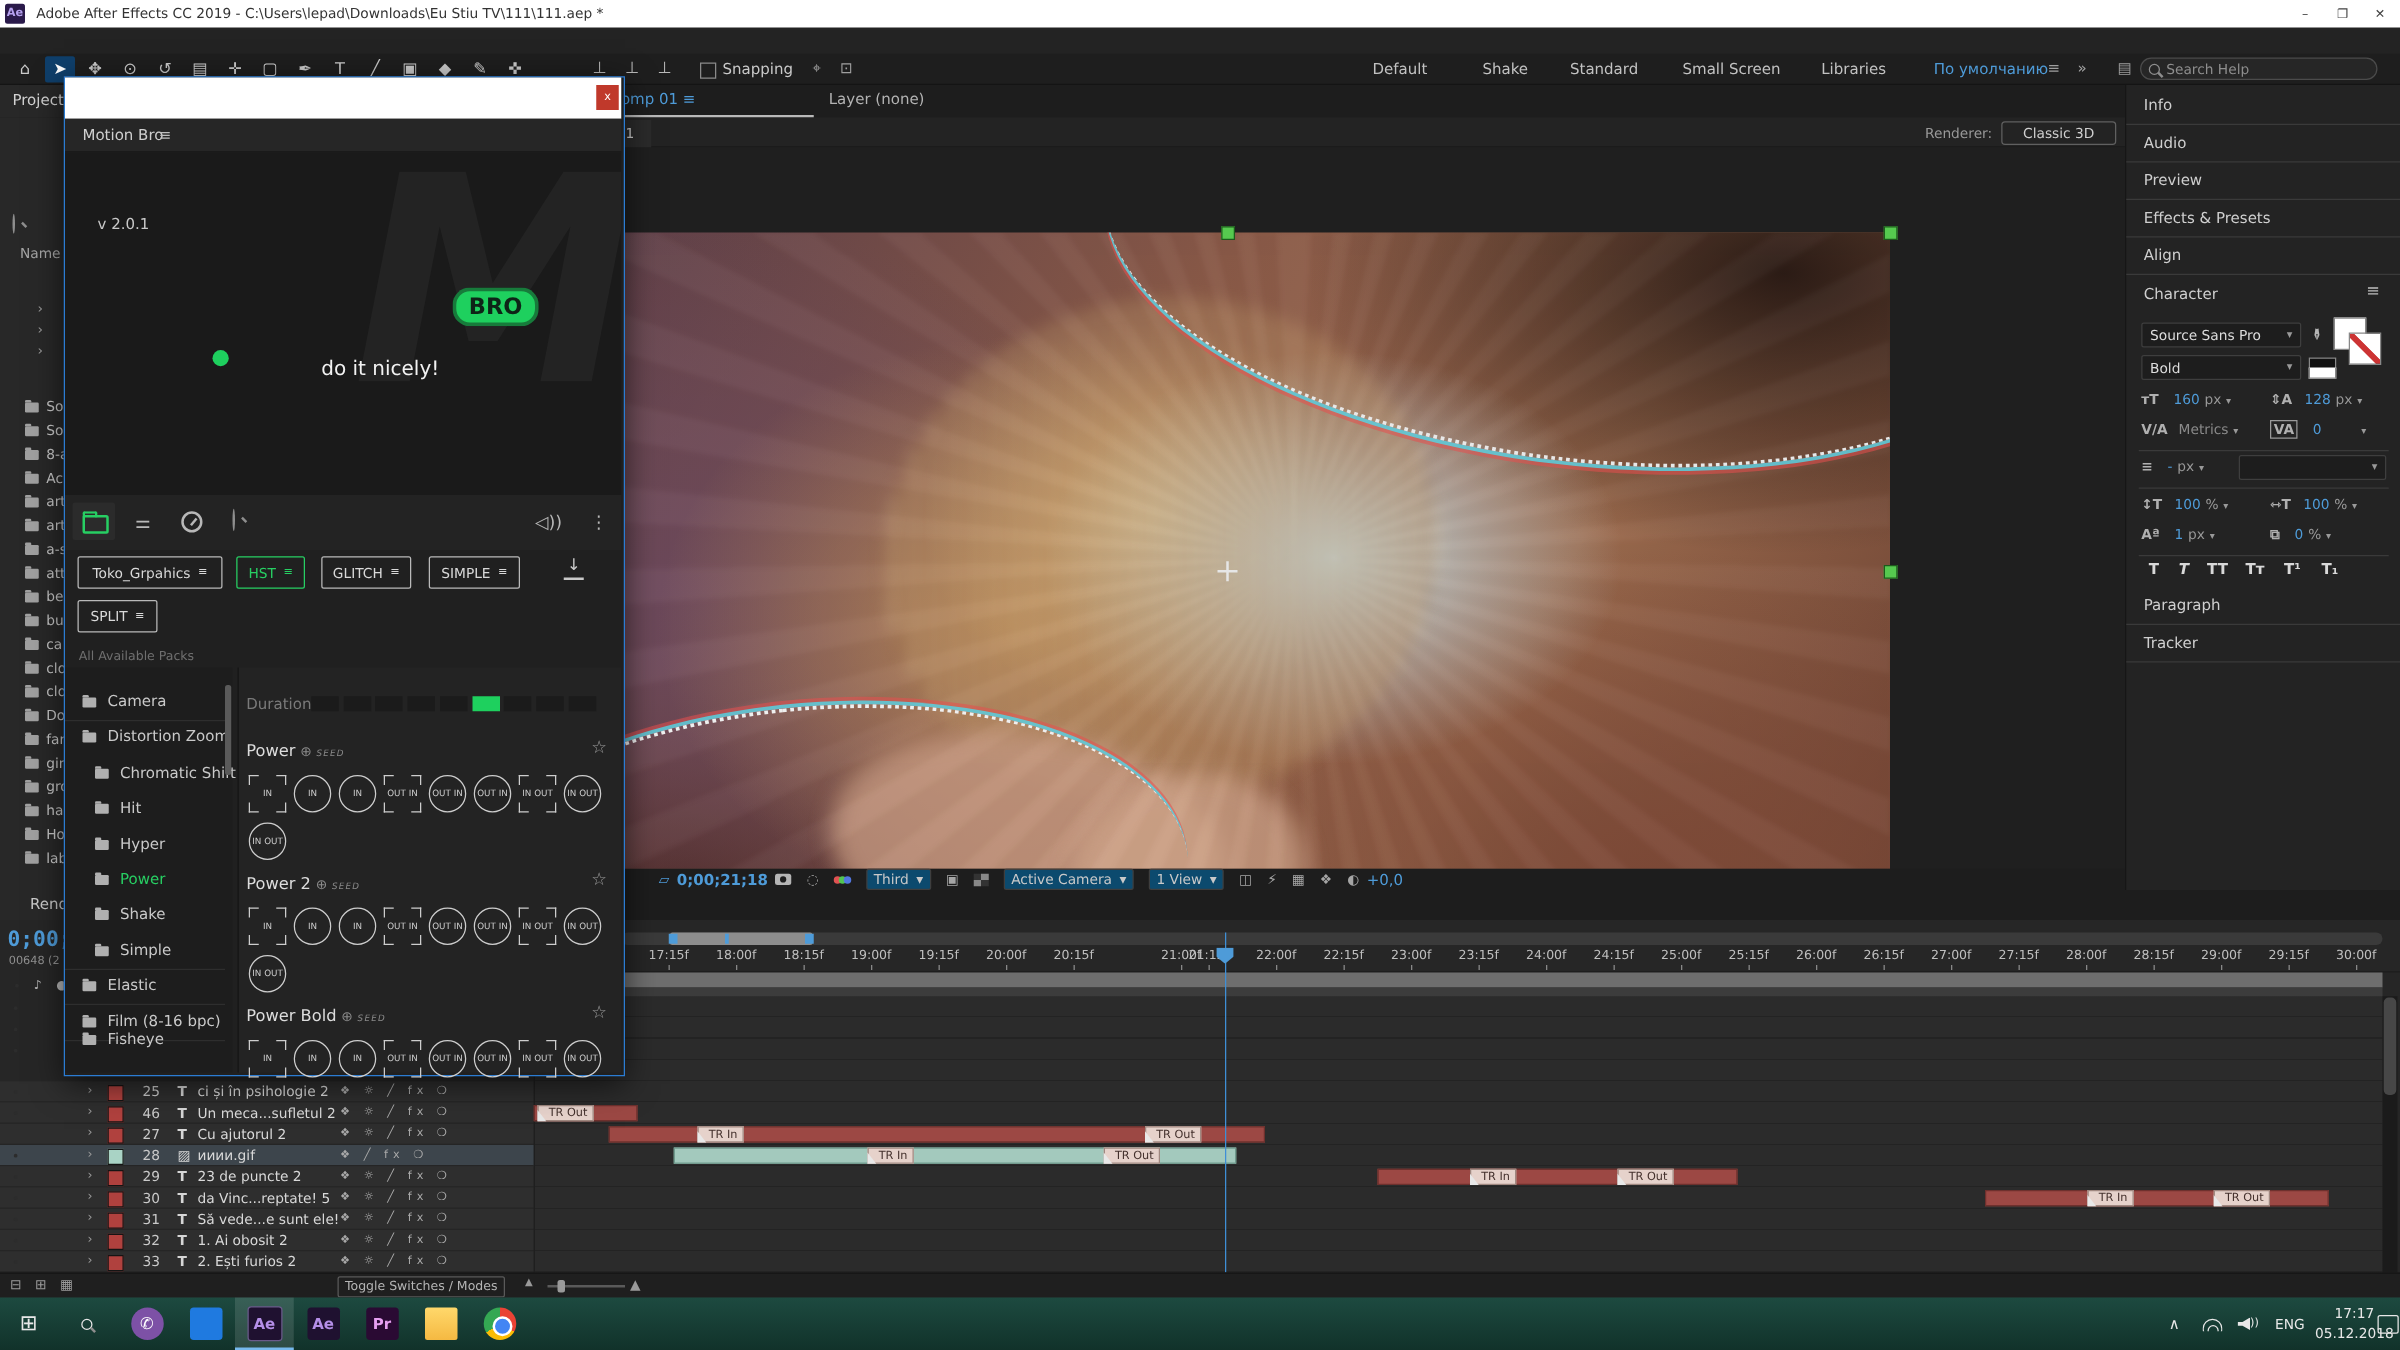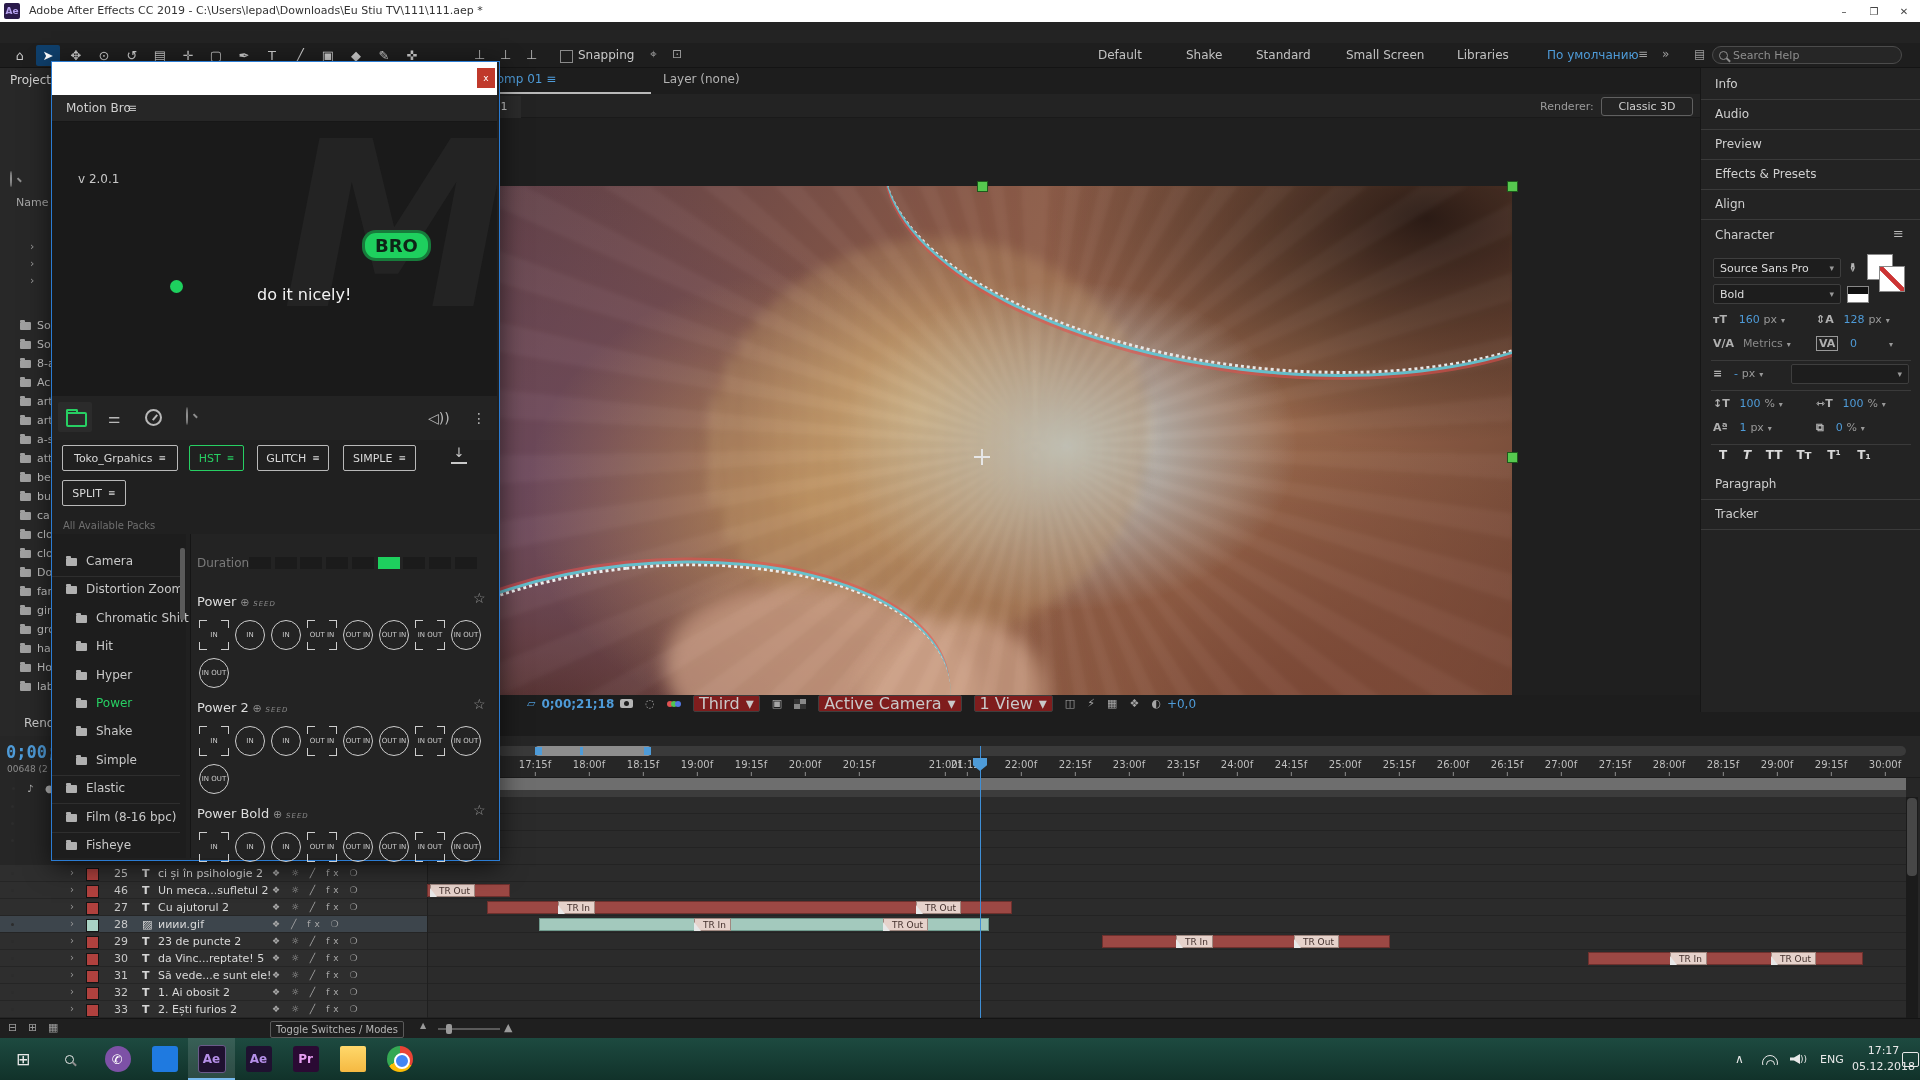--- a/index.html
+++ b/index.html
@@ -75,21 +75,21 @@
   .arcBL{left:-120px;top:380px;width:620px;height:300px;border-radius:50%;border-top:3px dotted #efefef;
          box-shadow:0 -3px 0 rgba(79,216,232,.8), 0 -6px 0 rgba(232,79,79,.55);transform:rotate(-6deg);}
   .handle{width:9px;height:9px;background:#56c94f;border:1px solid #1e5a1c;margin-left:-5px;margin-top:-5px;}
   .anchor{width:16px;height:16px;margin-left:-8px;margin-top:-8px;}
   .anchor::before{content:"";position:absolute;left:7px;top:0;width:2px;height:16px;background:#e6e6e6;}
   .anchor::after{content:"";position:absolute;left:0;top:7px;width:16px;height:2px;background:#e6e6e6;}
   .cbar{left:0;top:627px;width:1267px;height:17px;background:#1d1d1d;display:flex;align-items:center;}
   .cbar span{flex:0 0 auto;}
   .cbar .ic{color:#a5a5a5;font-size:11px;margin:0 6px;}
   .cbar .blue{color:#4e9bd8;}
-  .dropbox{height:15px;border:1px solid #3e3e3e;background:#7f1d1d;border-radius:2px;color:#c9c9c9;font-size:16px;
+  .dropbox{height:15px;border:1px solid #3e3e3e;background:#0c4a6e;border-radius:2px;color:#c9c9c9;font-size:11px;
            display:inline-flex;align-items:center;padding:0 5px;gap:6px;margin:0 6px;}
   .camico{width:13px;height:9px;background:#b5b5b5;border-radius:2px;position:relative;margin:0 6px;}
   .camico::after{content:"";position:absolute;left:4px;top:2px;width:5px;height:5px;border-radius:50%;background:#1d1d1d;}
   .rgbdots{width:14px;height:10px;margin:0 6px;position:relative;}
   .rgbdots i{position:absolute;width:6px;height:6px;border-radius:50%;}
   .checker{width:12px;height:10px;margin:0 6px;background:conic-gradient(#888 0 25%, #333 0 50%, #888 0 75%, #333 0);}
   
   .sidebar{left:1700px;top:68px;width:220px;height:644px;background:#232323;border-left:1px solid #161616;box-sizing:border-box;}
   .side-row{left:0;width:220px;height:30px;border-bottom:1px solid #3a3a3a;box-sizing:border-box;}
   .side-row span{position:absolute;left:14px;top:7px;font-size:12px;color:#cfcfcf;}
@@ -824,21 +824,21 @@
             <span class="clab">Simple</span>
           </div>
           <div class="ab cat-row sep" style="top: 241.2px;">
             <span class="fold"></span>
             <span class="clab">Elastic</span>
           </div>
           <div class="ab cat-row sep" style="top: 269.6px;">
             <span class="fold"></span>
             <span class="clab">Film (8-16 bpc)</span>
           </div>
-          <div class="ab cat-row" style="top: 298px;">
+          <div class="ab cat-row" style="top: 284px;">
             <span class="fold"></span>
             <span class="clab">Fisheye</span>
           </div>
         </div>
     </div>
     <div class="ab mb-scroll"></div>
 
     <div class="ab mb-presets">
       <span class="ab dur-label">Duration:</span>
       <div>

